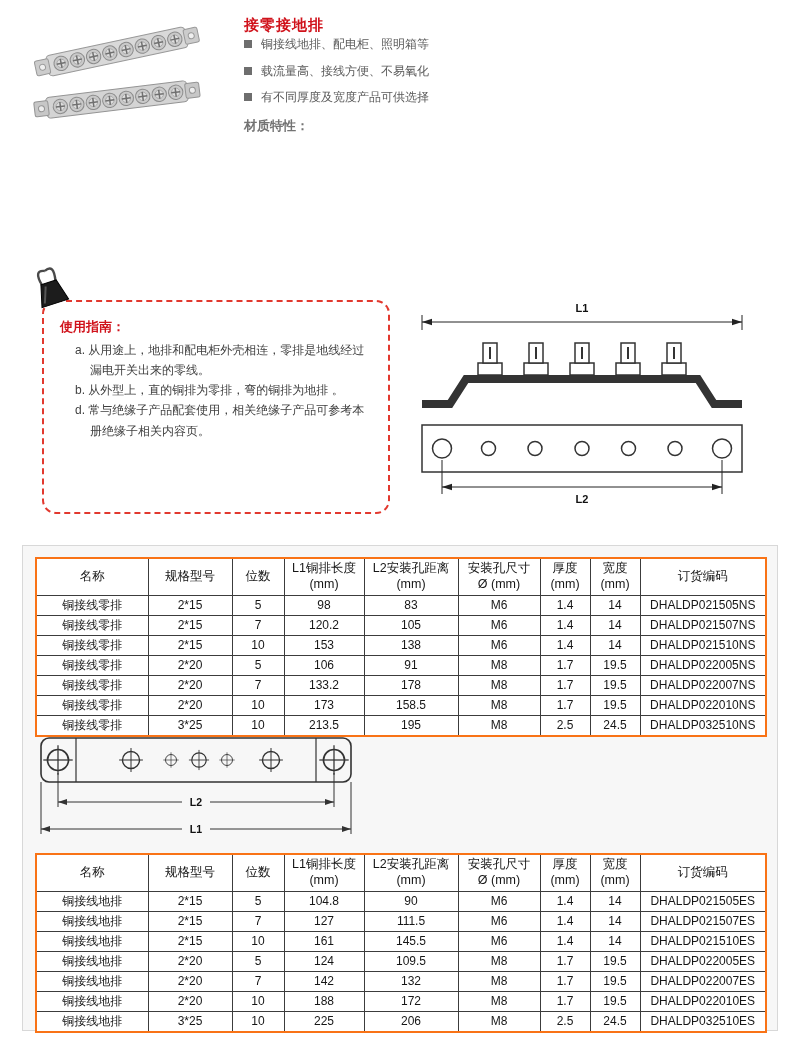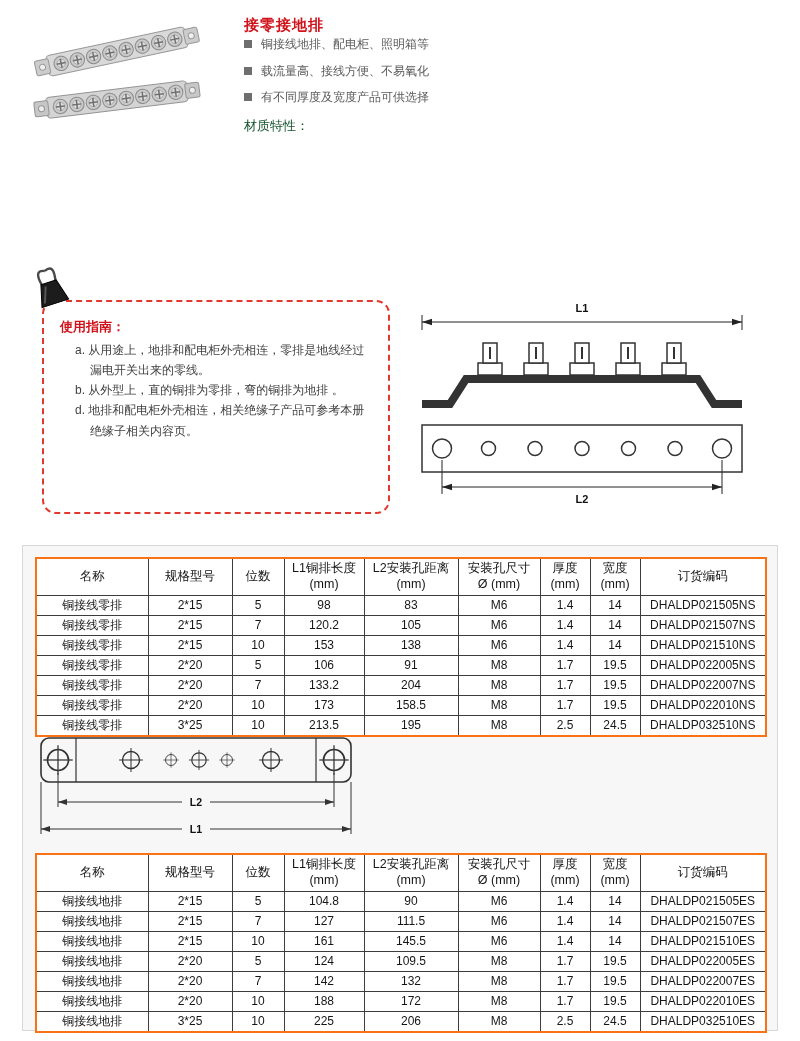--- a/index.html
+++ b/index.html
@@ -4,21 +4,21 @@
 <style>
   * { margin:0; padding:0; box-sizing:border-box; }
   html,body { background:#fff; }
   body { font-family:"Liberation Sans","DejaVu Sans",sans-serif; }
   .page { position:relative; width:800px; height:1041px; background:#fff; overflow:hidden; }
 
   
   .photo { position:absolute; left:22px; top:10px; width:190px; height:118px; }
   .info  { position:absolute; left:244px; top:16px; width:335px; }
   .product-title { font-size:15px; font-weight:bold; color:#d0121b; margin-bottom:2px; letter-spacing:1px; }
-  .subtitle { font-size:13px; font-weight:normal; color:#14532d; margin-top:10px; margin-bottom:13px; }
+  .subtitle { font-size:13px; font-weight:bold; color:#737373; margin-top:10px; margin-bottom:13px; }
   ul.sq-list { list-style:none; }
   ul.sq-list li { display:flex; align-items:flex-start; gap:9px; font-size:12px; color:#5a5a5a; margin-bottom:11px; line-height:1.3; }
   ul.sq-list .sq { flex:0 0 auto; width:8px; height:8px; background:#6e6e6e; margin-top:3px; }
 
   
   .guide-box { position:absolute; left:42px; top:300px; width:348px; height:214px;
                border:2px dashed #e2382e; border-radius:14px; background:#fff;
                padding:16px 14px 8px 16px; }
   .guide-title { font-size:13px; font-weight:bold; color:#d0121b; margin-bottom:4px; }
   ul.guide-list { list-style:none;margin-left:15px; }
@@ -107,21 +107,21 @@
         </li>
       </ul>
     <div class="subtitle">材质特性：</div>
   </div>
 
   <div class="guide-box">
     <div class="guide-title">使用指南：</div>
     <ul class="guide-list">
         <li><span>a. 从用途上，地排和配电柜外壳相连，零排是地线经过漏电开关出来的零线。</span></li>
         <li><span>b. 从外型上，直的铜排为零排，弯的铜排为地排 。</span></li>
-        <li><span>d. 地排和配电柜外壳相连，相关绝缘子产品可参考本册绝缘子相关内容页。</span></li>
+        <li><span>d. 常与绝缘子产品配套使用，相关绝缘子产品可参考本册绝缘子相关内容页。</span></li>
       </ul>
   </div>
   <div class="clip">
     <svg width="46" height="48" viewBox="0 0 46 48">
       <g transform="rotate(-18 23 28)">
         <path d="M16,21 Q12,3 23,8 M30,21 Q34,3 23,8" fill="none" stroke="#4a4a4a" stroke-width="2.4"></path>
         <path d="M9,42 L37,42 L31,20 L15,20 Z" fill="#1c1c1c" stroke="#000" stroke-width="1"></path>
         <path d="M13,39 L19,23" stroke="#565656" stroke-width="2" fill="none"></path>
       </g>
     </svg>
@@ -244,21 +244,21 @@
           <td>M8</td>
           <td>1.7</td>
           <td>19.5</td>
           <td>DHALDP022005NS</td>
         </tr>
         <tr>
           <td>铜接线零排</td>
           <td>2*20</td>
           <td>7</td>
           <td>133.2</td>
-          <td>204</td>
+          <td>178</td>
           <td>M8</td>
           <td>1.7</td>
           <td>19.5</td>
           <td>DHALDP022007NS</td>
         </tr>
         <tr>
           <td>铜接线零排</td>
           <td>2*20</td>
           <td>10</td>
           <td>173</td>

